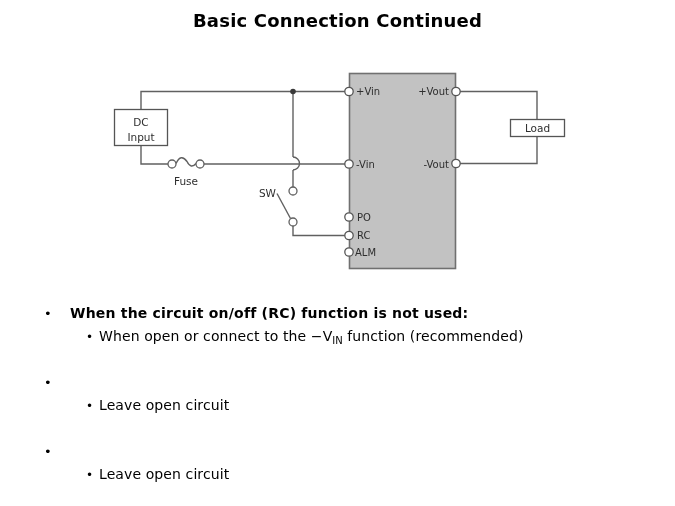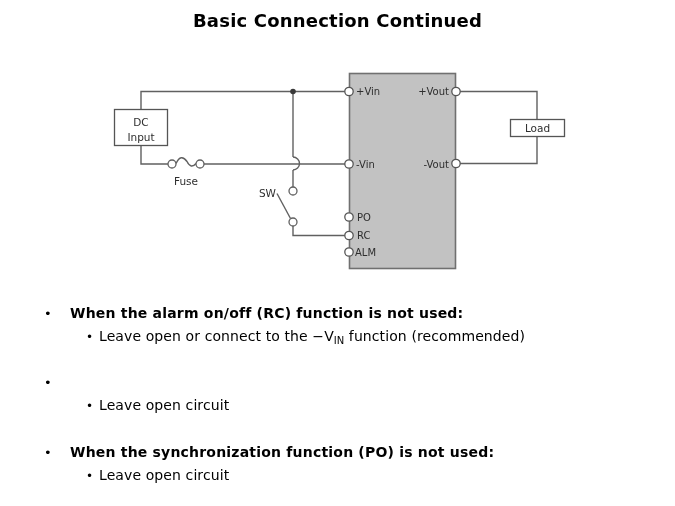--- a/index.html
+++ b/index.html
@@ -92,42 +92,41 @@
 
     <text class="box-label" x="186" y="185" text-anchor="middle">Fuse</text>
     <text class="box-label" x="276" y="197" text-anchor="end">SW</text>
   </svg>
 
   <div class="bullets">
 
     <div class="bullet-block">
       <div class="heading-row">
         <span class="dot1">•</span>
-        <span>When the alarm on/off (RC) function is not used:</span>
+        <span>When the circuit on/off (RC) function is not used:</span>
       </div>
       <div class="sub-row">
         <span class="dot2">•</span>
-        <span><span>Leave open or connect to the −V</span><span class="sub-sub">IN</span><span> function (recommended)</span></span>
+        <span><span>When open or connect to the −V</span><span class="sub-sub">IN</span><span> function (recommended)</span></span>
       </div>
     </div>
 
     <div class="bullet-block">
       <div class="heading-row">
         <span class="dot1">•</span>
       </div>
       <div class="sub-row">
         <span class="dot2">•</span>
         <span><span>Leave open circuit</span><span class="sub-sub"></span><span></span></span>
       </div>
     </div>
 
     <div class="bullet-block">
       <div class="heading-row">
         <span class="dot1">•</span>
-        <span>When the synchronization function (PO) is not used:</span>
       </div>
       <div class="sub-row">
         <span class="dot2">•</span>
         <span><span>Leave open circuit</span><span class="sub-sub"></span><span></span></span>
       </div>
     </div>
 
   </div>
 </div>
 

